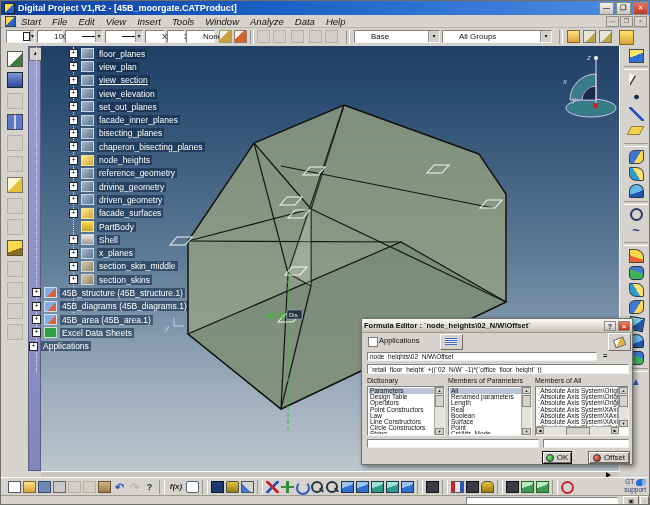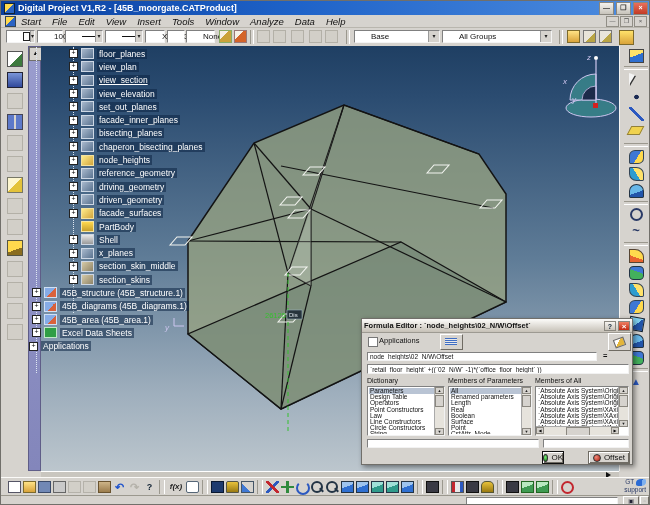--- a/index.html
+++ b/index.html
@@ -579,21 +579,21 @@
         </div>
       <div class="hsb">
           <div class="a lf"></div>
           <div class="th"></div>
           <div class="a rt"></div>
         </div>
     </div>
 
     <div class="dfield" style="left:5px;top:120px;width:172px;height:9px;"></div>
     <div class="dfield" style="left:181px;top:120px;width:86px;height:9px;"></div>
-    <div class="dbut" style="left:180px;top:132px;width:22px;">
+    <div class="dbut" style="left:180px;top:132px;width:30px;">
         <span class="dot green"></span>
         <span>OK</span>
       </div>
     <div class="dbut" style="left:226px;top:132px;width:42px;box-shadow:inset 1px 1px 0 #fff,inset -1px -1px 0 #6f6b63;border-color:#6f6b63;">
         <span class="dot red"></span>
         <span>Offset</span>
       </div>
   </div>
 
   <div class="hstrip">

